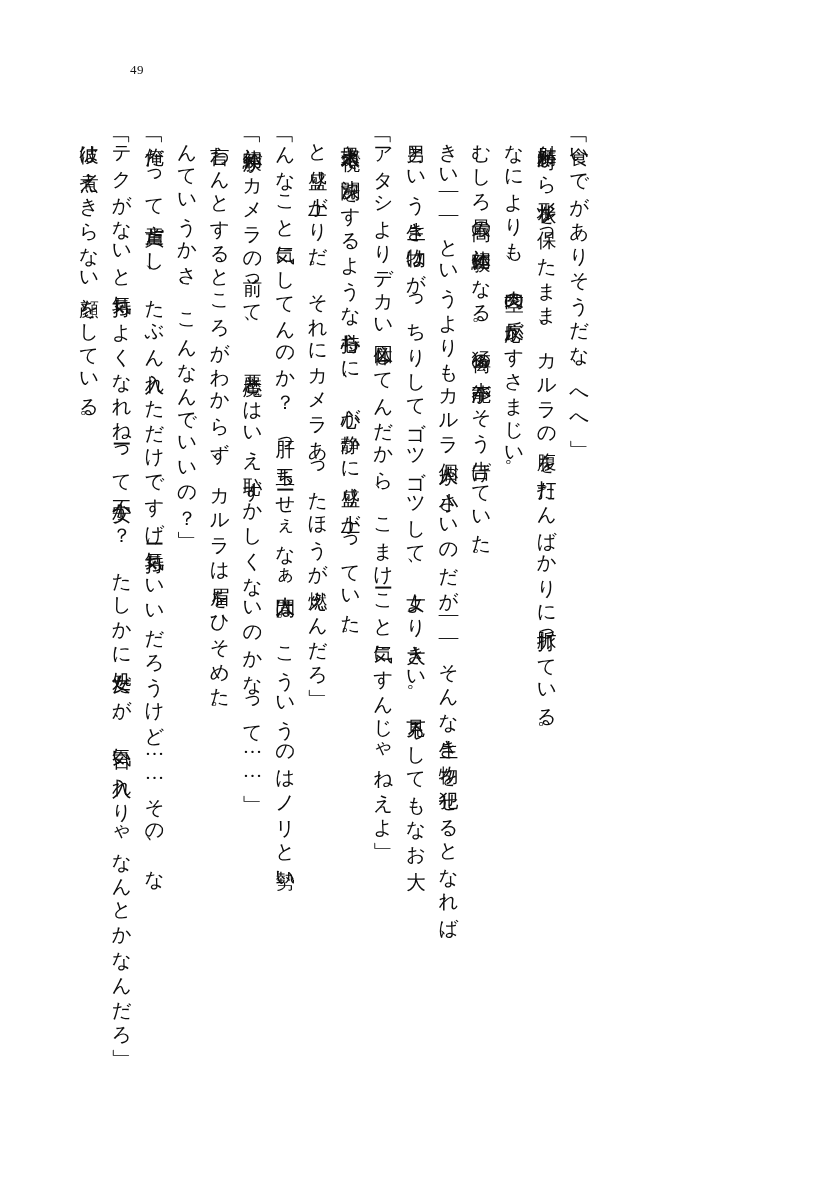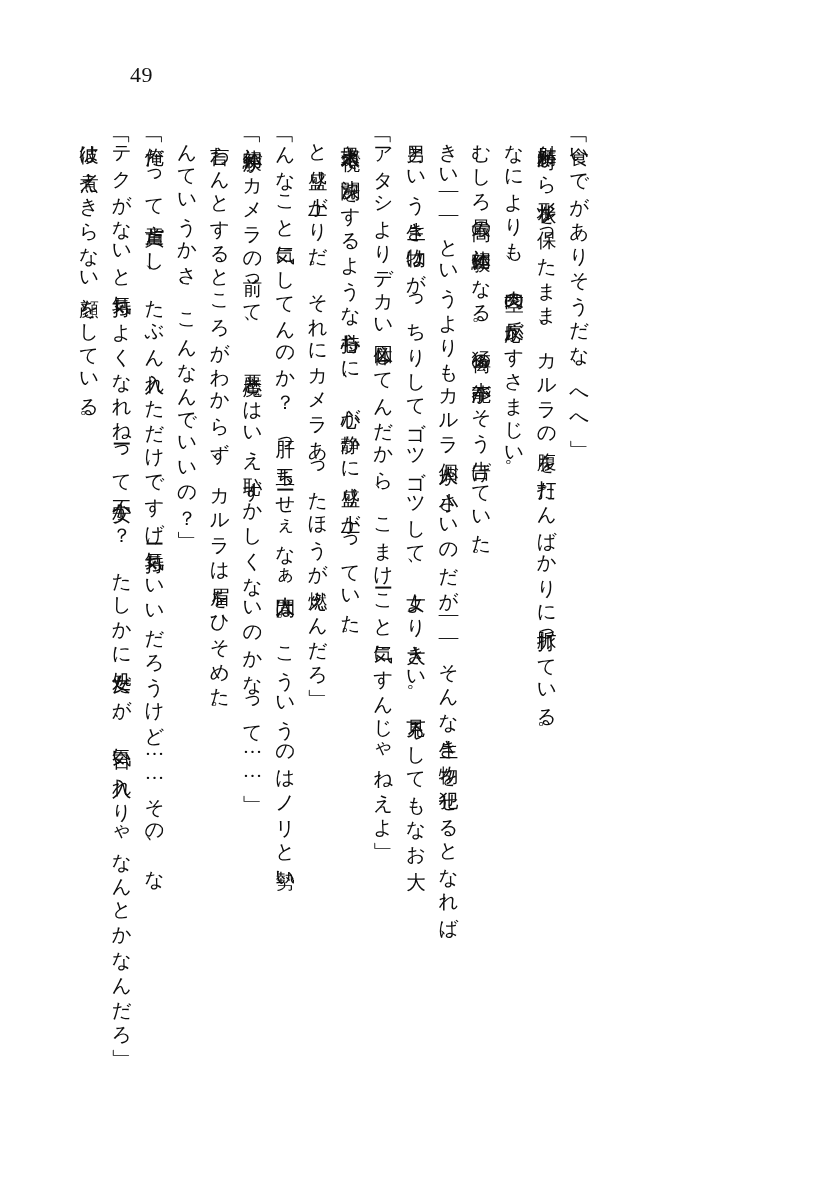--- a/index.html
+++ b/index.html
@@ -20,21 +20,21 @@
     left: 0;
     top: 0;
     width: 827px;
     height: 1182px;
     background: #fff;
   }
   .page-number {
     position: absolute;
     left: 130px;
     top: 62px;
-    font-size: 22px;
+    font-size: 13px;
     font-family: "Liberation Serif", "DejaVu Serif", serif;
     letter-spacing: 0.5px;
     color: #111;
   }
   .text-body {
     position: absolute;
     right: 88px;
     top: 130px;
     height: 990px;
     width: 660px;

